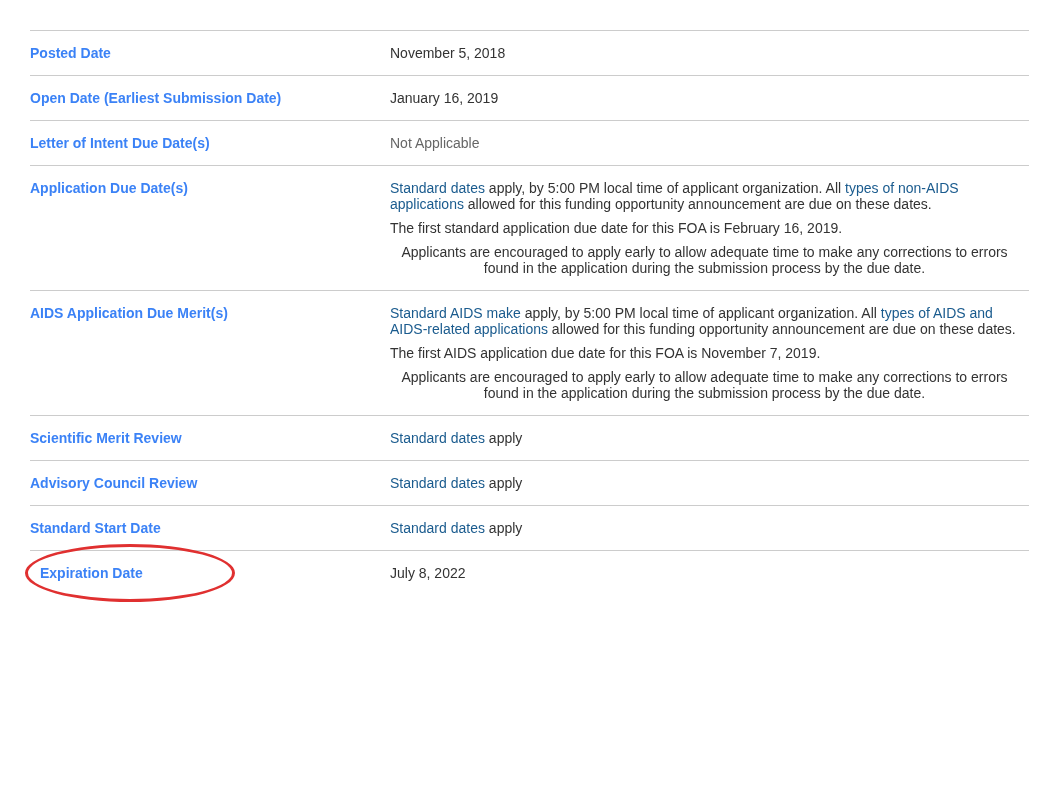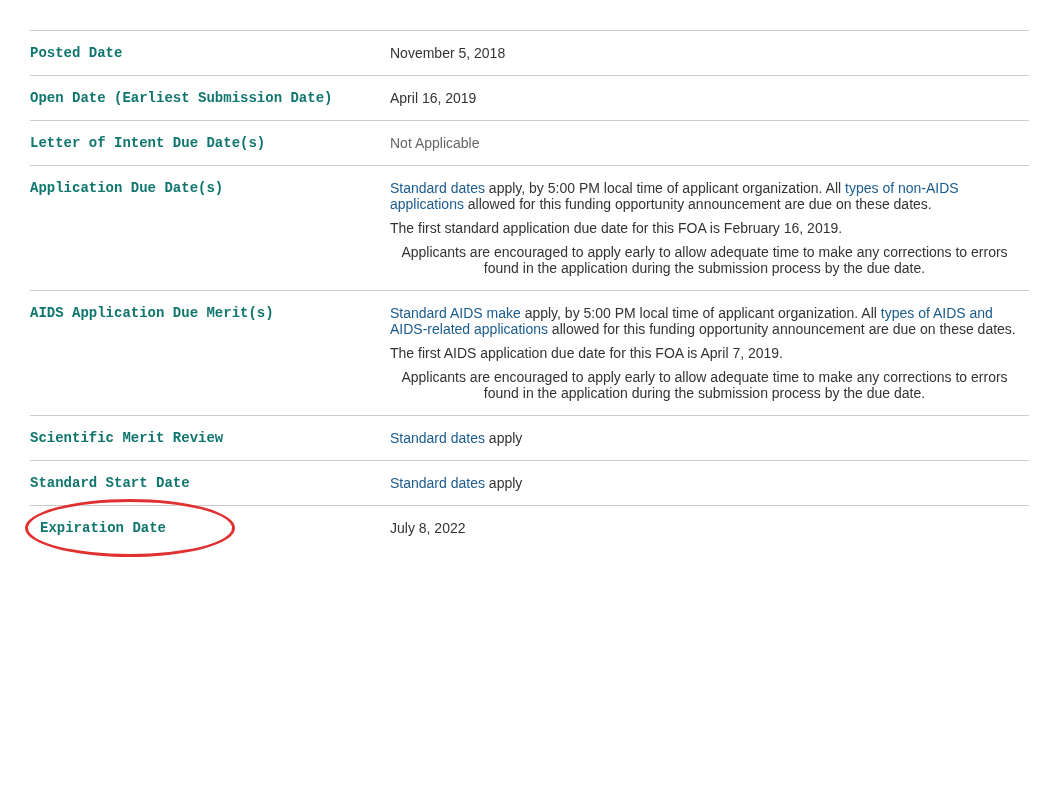--- a/index.html
+++ b/index.html
@@ -28,23 +28,22 @@
     .key-dates-table tr {
       border-top: 1px solid #ccc;
     }
     .key-dates-table td {
       padding: 14px 10px 14px 0;
       vertical-align: top;
     }
     .key-dates-table td:first-child {
       width: 360px;
       font-weight: bold;
-      color: #0f766e;
+      color: #3b82f6;
       padding-right: 20px;
-      font-family: Liberation Mono, monospace;
     }
     .key-dates-table td:last-child {
       color: #333;
     }
     a.link {
       color: #1a5b8e;
       text-decoration: none;
     }
     .text-block p {
       margin-bottom: 8px;
@@ -60,48 +59,52 @@
 <h1></h1>
 
 <table class="key-dates-table">
   <tbody id="table-body">
   <tr>
         <td>Posted Date</td>
         <td>November 5, 2018</td>
       </tr>
       <tr>
         <td>Open Date (Earliest Submission Date)</td>
-        <td>April 16, 2019</td>
+        <td>January 16, 2019</td>
       </tr>
       <tr>
         <td>Letter of Intent Due Date(s)</td>
         <td style="color: rgb(102, 102, 102);">Not Applicable</td>
       </tr>
       <tr>
         <td>Application Due Date(s)</td>
         <td>
           <div class="text-block">
             <p><a href="#" class="link">Standard dates</a> apply, by 5:00 PM local time of applicant organization. All <a href="#" class="link">types of non-AIDS applications</a> allowed for this funding opportunity announcement are due on these dates.</p>
             <p>The first standard application due date for this FOA is February 16, 2019.</p>
             <p>Applicants are encouraged to apply early to allow adequate time to make any corrections to errors found in the application during the submission process by the due date.</p>
           </div>
         </td>
       </tr>
       <tr>
         <td>AIDS Application Due Merit(s)</td>
         <td>
           <div class="text-block">
             <p><a href="#" class="link">Standard AIDS make</a> apply, by 5:00 PM local time of applicant organization. All <a href="#" class="link">types of AIDS and AIDS-related applications</a> allowed for this funding opportunity announcement are due on these dates.</p>
-            <p>The first AIDS application due date for this FOA is April 7, 2019.</p>
+            <p>The first AIDS application due date for this FOA is November 7, 2019.</p>
             <p>Applicants are encouraged to apply early to allow adequate time to make any corrections to errors found in the application during the submission process by the due date.</p>
           </div>
         </td>
       </tr>
       <tr>
         <td>Scientific Merit Review</td>
+        <td><a href="#" class="link">Standard dates</a> apply</td>
+      </tr>
+      <tr>
+        <td>Advisory Council Review</td>
         <td><a href="#" class="link">Standard dates</a> apply</td>
       </tr>
       <tr>
         <td>Standard Start Date</td>
         <td><a href="#" class="link">Standard dates</a> apply</td>
       </tr>
       <tr>
         <td style="position: relative; padding-left: 10px;">Expiration Date<div style="position: absolute; left: -5px; top: 50%; transform: translateY(-50%); width: 210px; height: 58px; border: 3px solid rgb(224, 48, 48); border-radius: 50%; pointer-events: none;"></div></td>
         <td>July 8, 2022</td>
       </tr>

